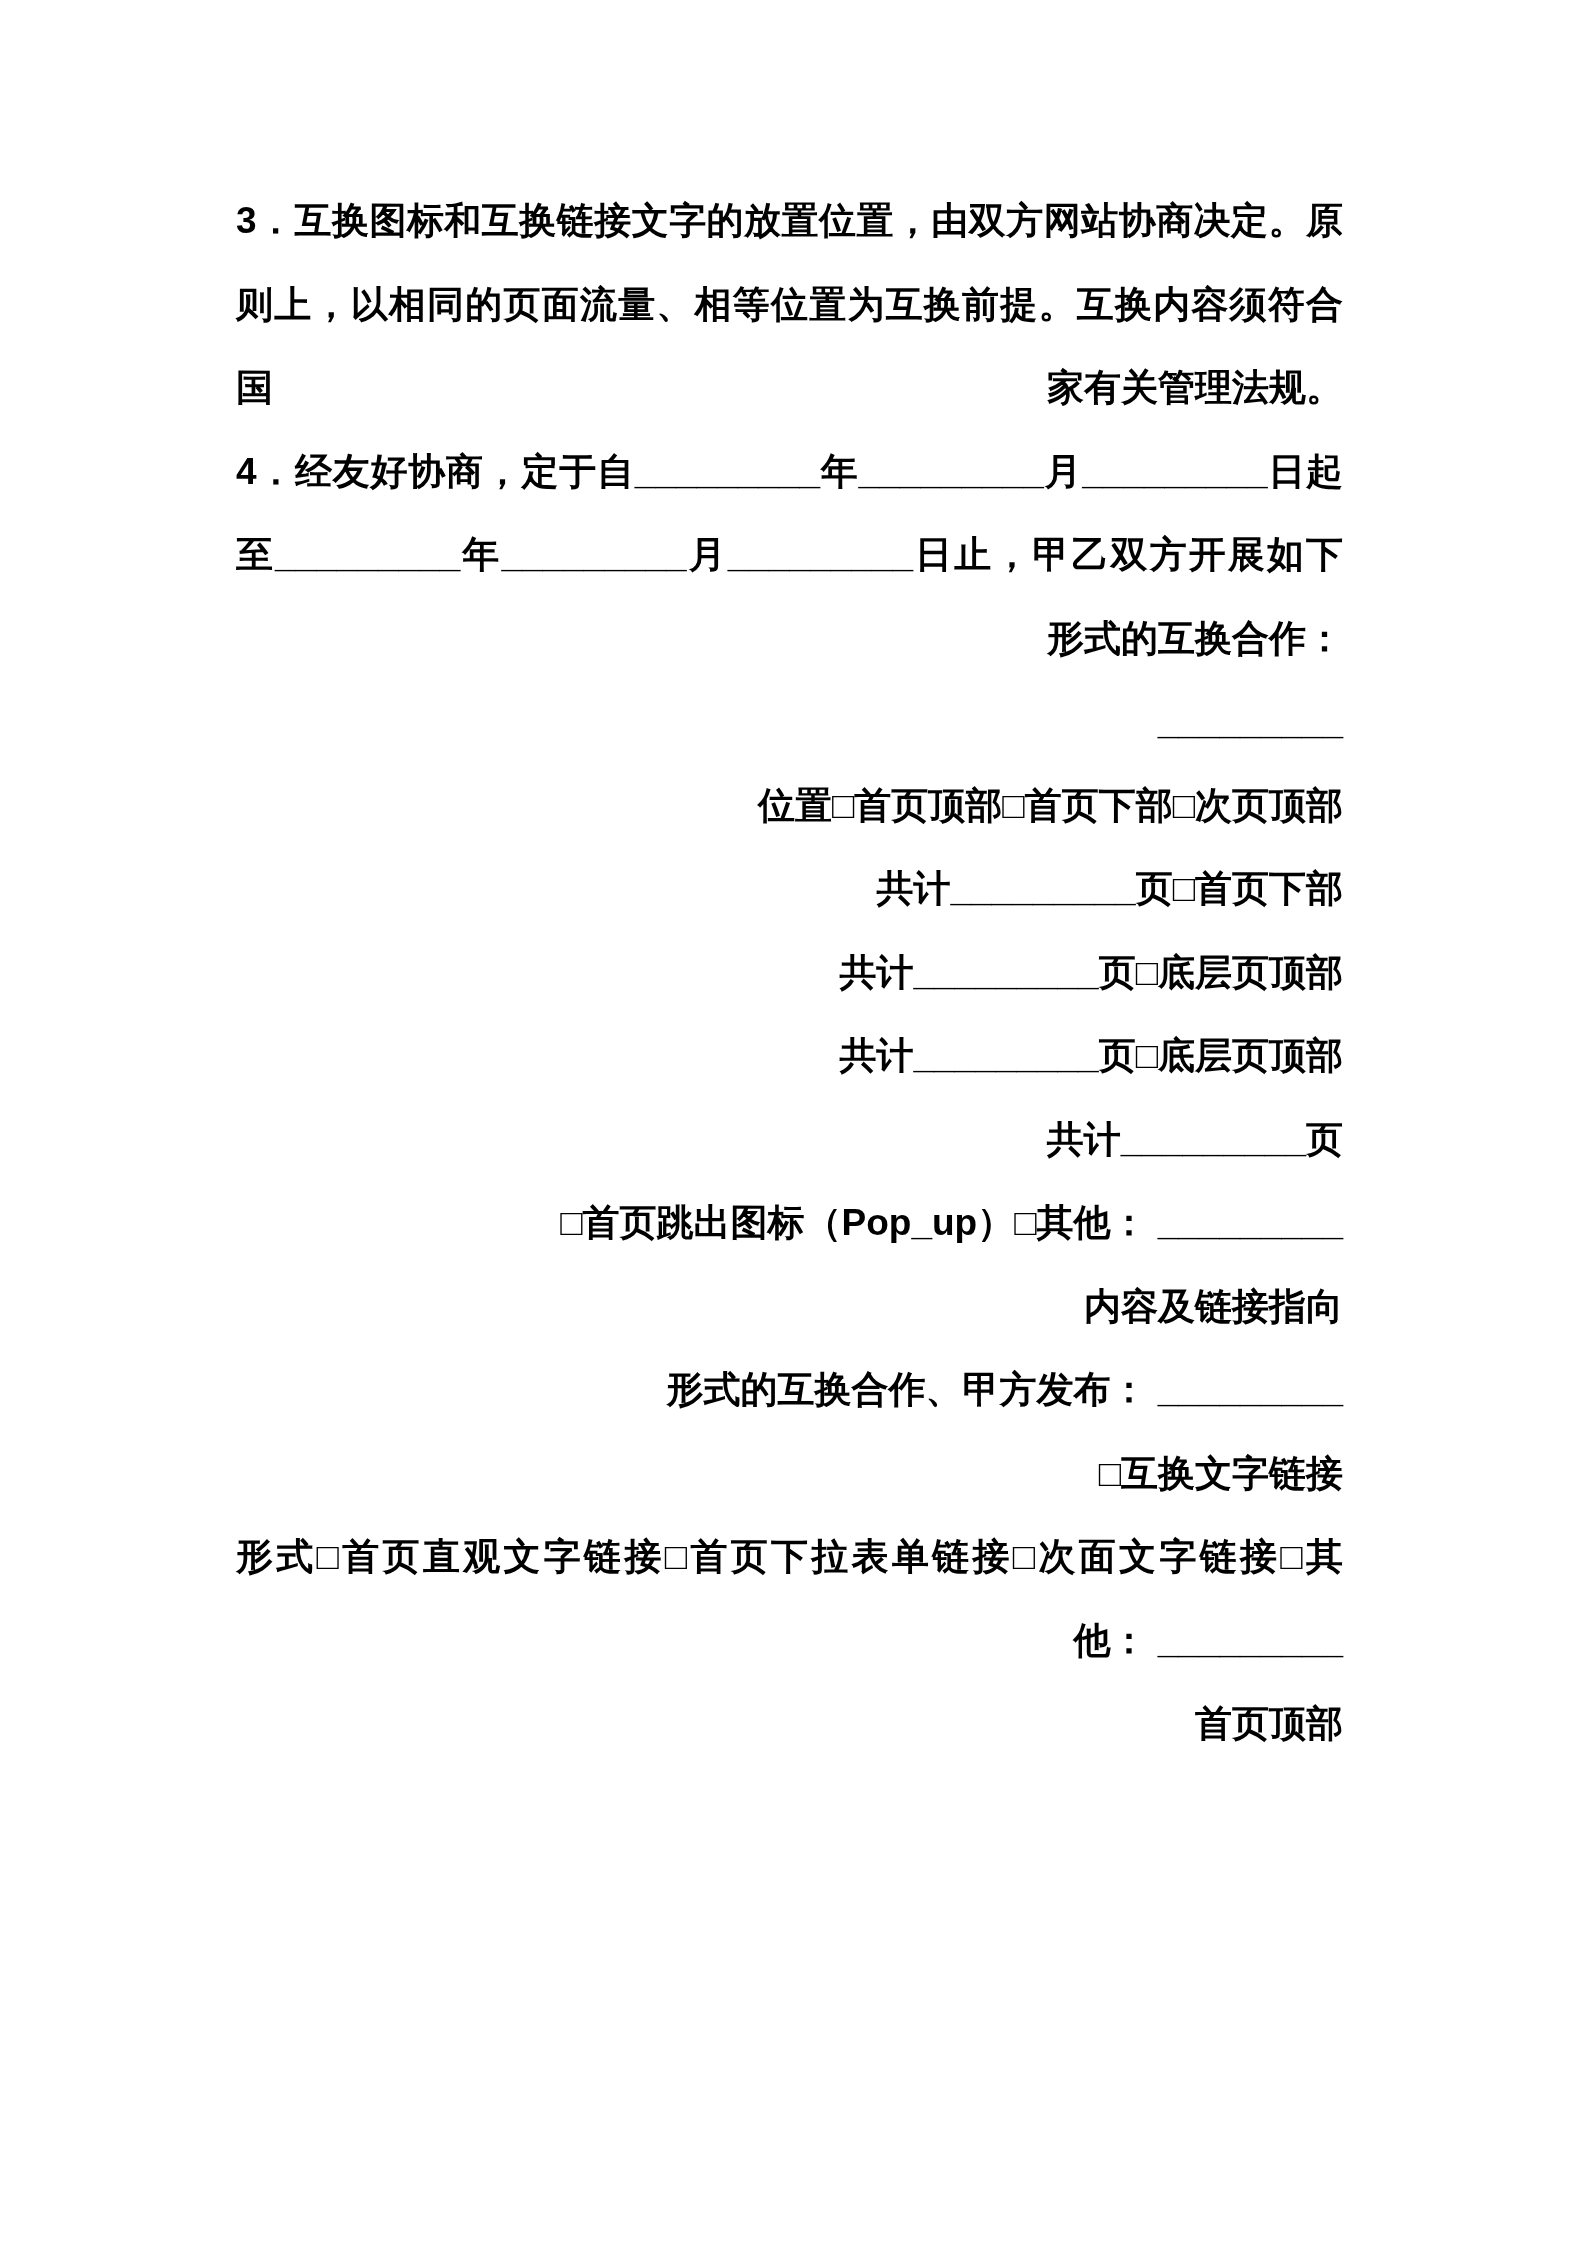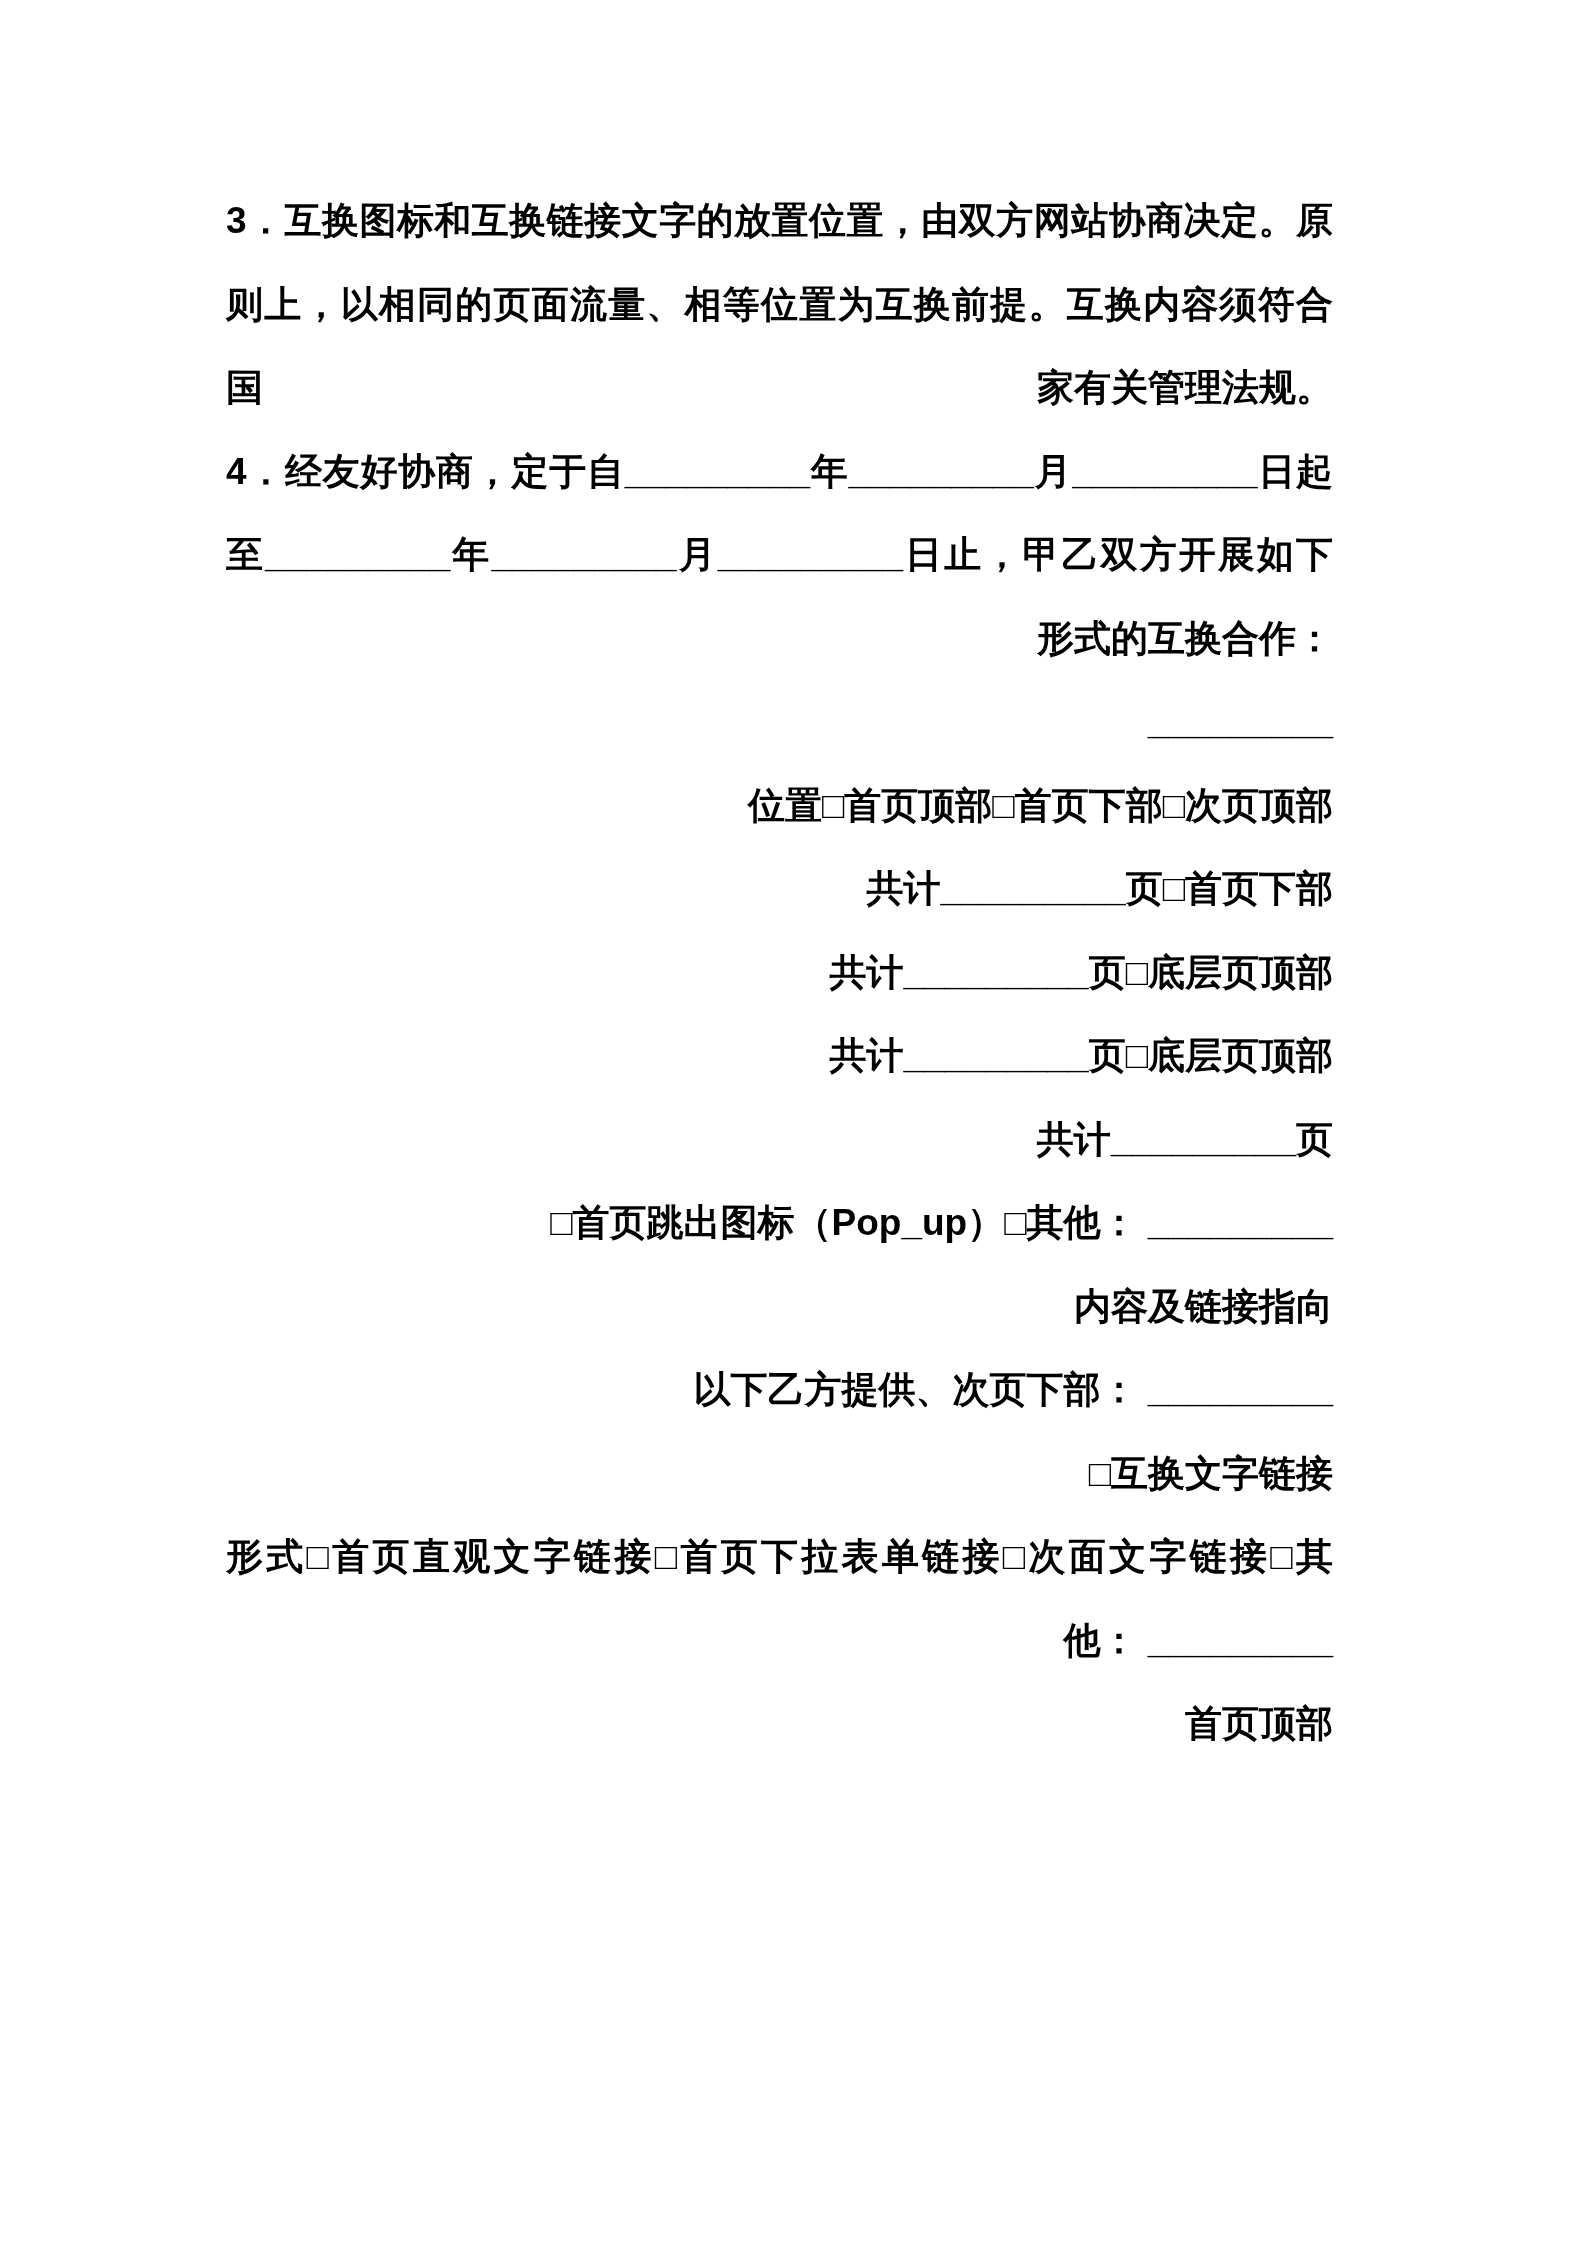--- a/index.html
+++ b/index.html
@@ -8,21 +8,21 @@
     background: #ffffff;
   }
   body {
     width: 1586px;
     height: 2244px;
     position: relative;
     overflow: hidden;
   }
   .doc {
     position: absolute;
-    left: 226px;
+    left: 236px;
     top: 179px;
     width: 1107px;
     color: #000000;
     font-family: "Liberation Sans", "DejaVu Sans", sans-serif;
     font-weight: 700;
     font-size: 37px;
     line-height: 83.5px;
     letter-spacing: 0;
   }
   .line {
@@ -48,18 +48,18 @@
   <div class="line just">至_________年_________月_________日止，甲乙双方开展如下</div>
   <div class="line">形式的互换合作：</div>
   <div class="line">_________</div>
   <div class="line">位置□首页顶部□首页下部□次页顶部</div>
   <div class="line">共计_________页□首页下部</div>
   <div class="line">共计_________页□底层页顶部</div>
   <div class="line">共计_________页□底层页顶部</div>
   <div class="line">共计_________页</div>
   <div class="line">□首页跳出图标（Pop_up）□其他： _________</div>
   <div class="line">内容及链接指向</div>
-  <div class="line">以下乙方提供、次页下部： _________</div>
+  <div class="line">形式的互换合作、甲方发布： _________</div>
   <div class="line">□互换文字链接</div>
   <div class="line just">形式□首页直观文字链接□首页下拉表单链接□次面文字链接□其</div>
   <div class="line">他： _________</div>
   <div class="line">首页顶部</div>
 </div>
 
 </body></html>

